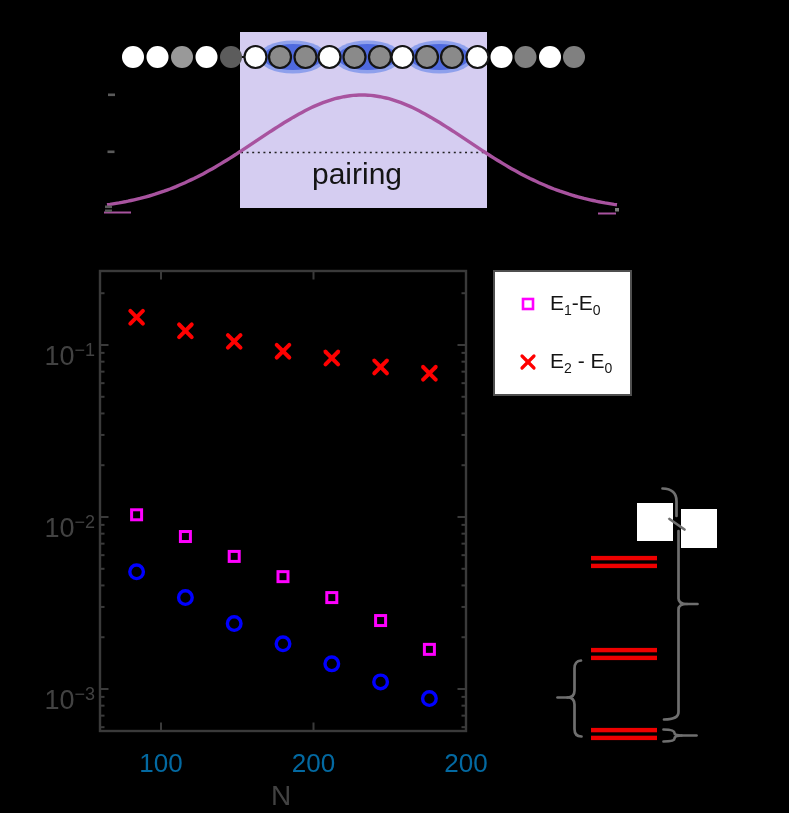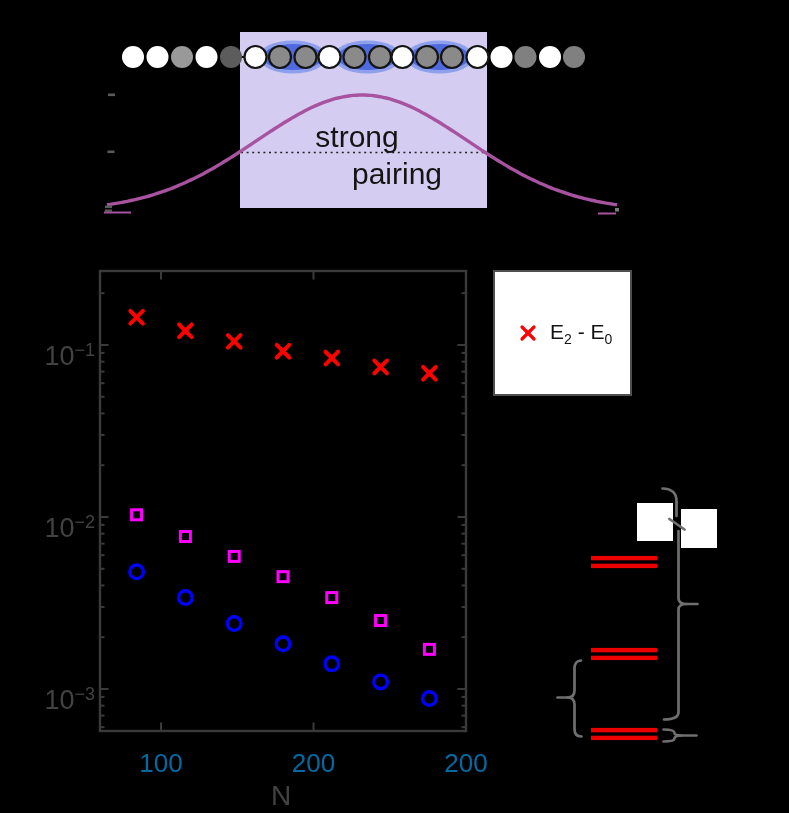--- a/index.html
+++ b/index.html
@@ -3,21 +3,21 @@
 <meta charset="utf-8">
 <style>
   html,body{margin:0;padding:0;background:#000;}
   #fig{position:relative;width:789px;height:813px;background:#000;overflow:hidden;
        font-family:"Liberation Sans", sans-serif;}
   #region{position:absolute;z-index:1;}
   #art{position:absolute;left:0;top:0;z-index:2;}
   .sp-label{position:absolute;z-index:3;transform:translate(-50%,-50%);
             font-size:30px;color:#141414;white-space:nowrap;}
   #sp1{left:357px;top:137px;}
-  #sp2{left:357px;top:174px;margin-left:40px;}
+  #sp2{left:357px;top:174px;}
   #yticks .ylab{position:absolute;left:30px;width:65px;text-align:right;
                 font-size:27px;color:#424242;line-height:42px;z-index:3;white-space:nowrap;}
   .ylab .sup{font-size:18px;vertical-align:9px;letter-spacing:0;}
   #xticks .xlab{position:absolute;top:748px;transform:translateX(-50%);
                 font-size:26px;color:#0369a1;z-index:3;}
   #xlabel{position:absolute;left:281px;top:796px;transform:translate(-50%,-50%);
           font-size:28px;color:#424242;z-index:3;}
   #legend{position:absolute;left:493px;top:270px;width:139px;height:126px;
           background:#fff;border:2px solid #4f4f4f;box-sizing:border-box;z-index:4;
           display:flex;flex-direction:column;justify-content:space-around;
@@ -177,37 +177,42 @@
         <path d="M669.5 519 L684.5 529.5" stroke="#6f6f6f" stroke-width="2.7" fill="none" stroke-linecap="round" stroke-linejoin="round"></path>
         <path d="M678.5 531 L678.5 598.5 Q678.5 604 687 604 Q678.5 604 678.5 609.5 L678.5 712 Q678.5 719.5 664 719.5" stroke="#6f6f6f" stroke-width="2.7" fill="none" stroke-linecap="round" stroke-linejoin="round"></path>
         <path d="M687 604 L697.5 604" stroke="#6f6f6f" stroke-width="2.7" fill="none" stroke-linecap="round" stroke-linejoin="round"></path>
         <path d="M581 660.5 Q574.5 661 574.5 668.5 L574.5 690.5 Q574.5 697.5 567.5 697.5 Q574.5 697.5 574.5 704.5 L574.5 729 Q574.5 736.5 581.5 736.5" stroke="#6f6f6f" stroke-width="2.7" fill="none" stroke-linecap="round" stroke-linejoin="round"></path>
         <path d="M567.5 697.5 L557.5 697.5" stroke="#6f6f6f" stroke-width="2.7" fill="none" stroke-linecap="round" stroke-linejoin="round"></path>
         <path d="M663.5 729.5 Q674.5 729.5 674.5 733 Q674.5 735.5 681.5 735.5 Q674.5 735.5 674.5 738.5 Q674.5 741.5 663.5 741.5" stroke="#6f6f6f" stroke-width="2.7" fill="none" stroke-linecap="round" stroke-linejoin="round"></path>
         <path d="M681.5 735.5 L696.5 735.5" stroke="#6f6f6f" stroke-width="2.7" fill="none" stroke-linecap="round" stroke-linejoin="round"></path>
       </g>
   </svg>
 
-  <div class="sp-label" id="sp1">strong</div>
   <div class="sp-label" id="sp2">pairing</div>
 
   <div id="yticks">
       <div class="ylab" style="top: 329px;"><span>10</span><span class="sup">−1</span></div>
       <div class="ylab" style="top: 501px;"><span>10</span><span class="sup">−2</span></div>
       <div class="ylab" style="top: 673px;"><span>10</span><span class="sup">−3</span></div>
     </div>
   <div id="xticks">
       <div class="xlab" style="left: 161px;">100</div>
       <div class="xlab" style="left: 313.5px;">200</div>
       <div class="xlab" style="left: 466px;">200</div>
     </div>
   <div id="xlabel">N</div>
 
   <div id="legend">
       <div class="lrow">
         <svg width="24" height="24" class="lmark">
+          <rect x="7" y="7" width="10" height="10" fill="none" stroke="#ff00ff" stroke-width="2.6"></rect>
+        </svg>
+        <span class="llabel"><span>E</span><span class="sub">1</span><span>-</span><span>E</span><span class="sub">0</span></span>
+      </div>
+      <div class="lrow">
+        <svg width="24" height="24" class="lmark">
           <line x1="6" y1="6" x2="18" y2="18" stroke="#ff0000" stroke-width="3.2" stroke-linecap="round"></line>
           <line x1="18" y1="6" x2="6" y2="18" stroke="#ff0000" stroke-width="3.2" stroke-linecap="round"></line>
         </svg>
         <span class="llabel"><span>E</span><span class="sub">2</span><span>&nbsp;-&nbsp;</span><span>E</span><span class="sub">0</span></span>
       </div>
     </div>
 </div>
 
 </body></html>

